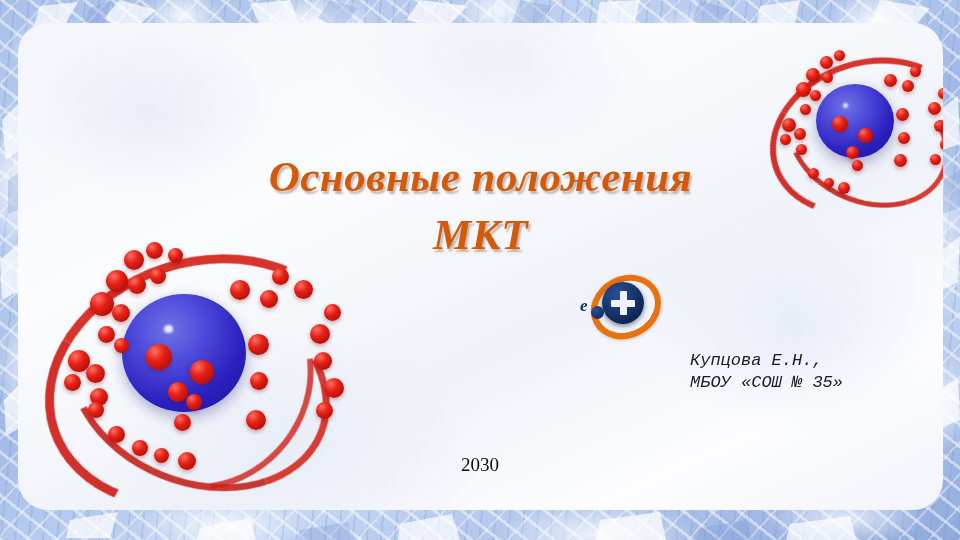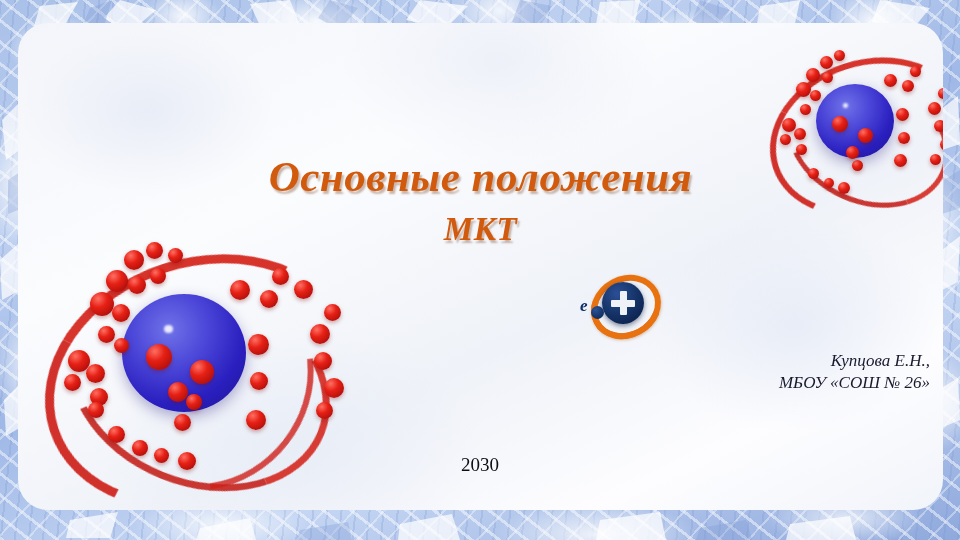--- a/index.html
+++ b/index.html
@@ -125,30 +125,30 @@
   .title-line {
     font-family: "Liberation Serif", serif;
     font-style: italic;
     font-weight: bold;
     color: #d25a0c;
     letter-spacing: .5px;
     text-shadow: 2px 3px 2px rgba(120,70,40,.38);
     line-height: 1.02;
   }
   .title-line-1 { font-size: 43px; }
-  .title-line-2 { font-size: 33px; margin-top: 14px; }
+  .title-line-2 { font-size: 43px; margin-top: 14px; }
 
   
   .author {
     position: absolute;
     left: 690px;
     top: 350px;
     width: 240px;
-    text-align: right;
-    font-family: Liberation Serif, serif;
+    text-align: left;
+    font-family: Liberation Mono, monospace;
     font-style: italic;
     font-size: 17px;
     line-height: 1.32;
     color: #1a1a2e;
   }
 
   
   .city-block {
     position: absolute;
     left: 330px;
@@ -370,21 +370,21 @@
       <div class="atom-electron"></div>
     </div>
 
     <div class="title-block" style="left:0; top:120px; width:925px;">
       <div class="title-line title-line-1">Основные положения</div>
       <div class="title-line title-line-2">МКТ</div>
     </div>
 
     <div class="author" style="left:672px; top:327px;">
       <div>Купцова Е.Н.,</div>
-      <div>МБОУ «СОШ № 26»</div>
+      <div>МБОУ «СОШ № 35»</div>
     </div>
 
     <div class="city-block" style="left:312px; top:429px;">
       <div>2030</div>
     </div>
 
   </div>
 </div>
 
 </body></html>

